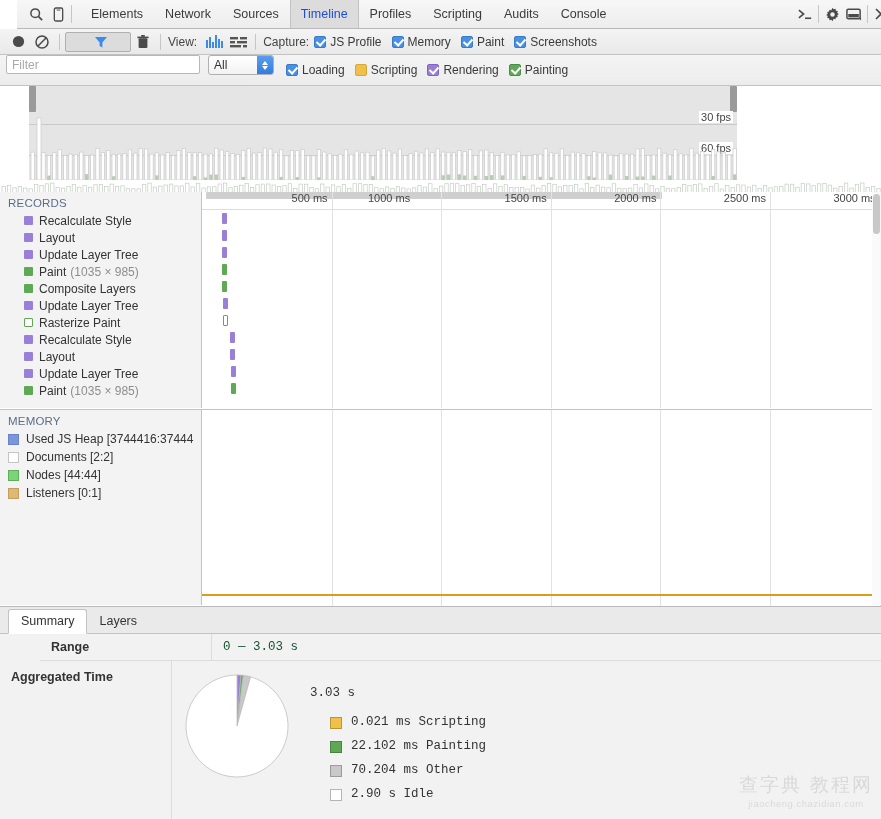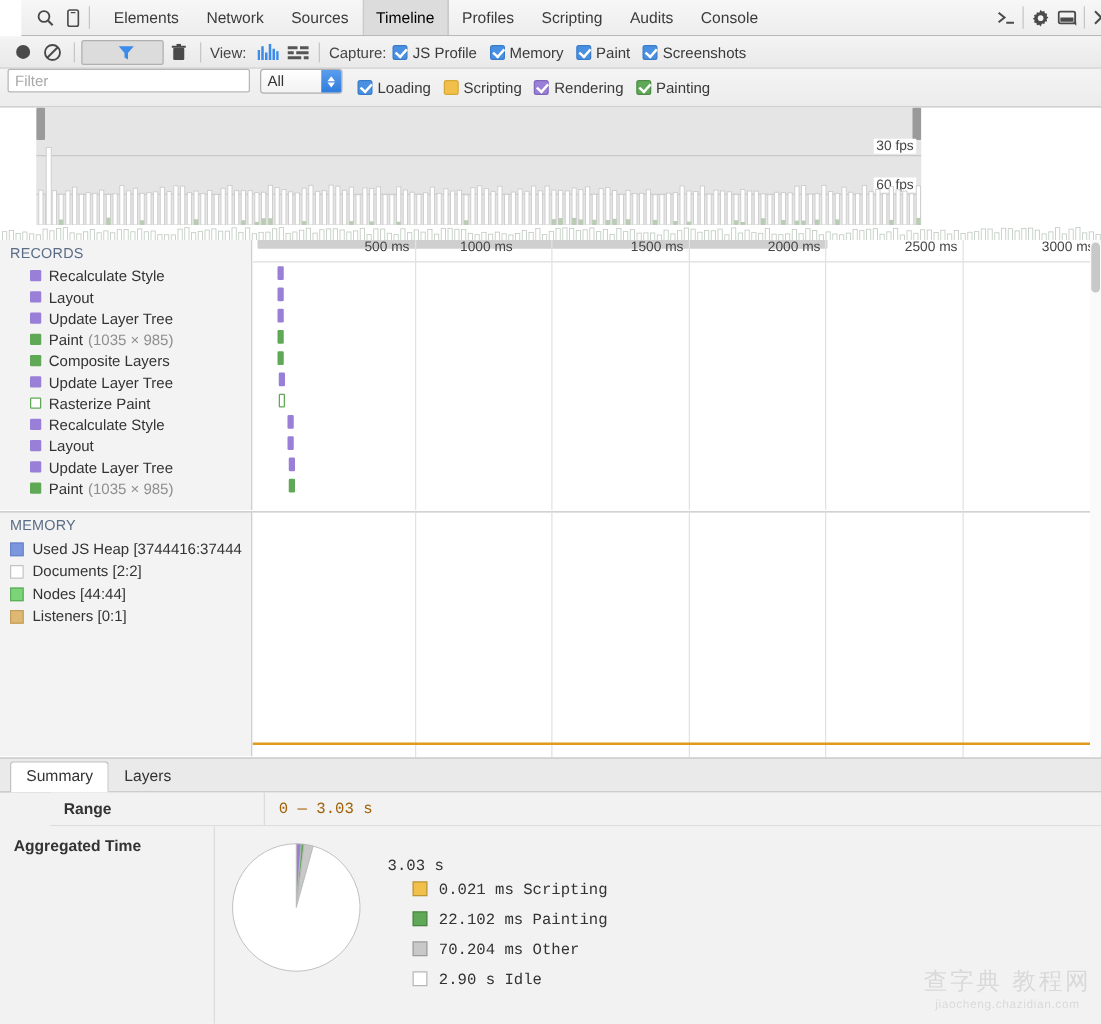--- a/index.html
+++ b/index.html
@@ -27,21 +27,21 @@
   }
   .tb-sep { width:1px; background:#c6c6c6; margin:5px 2px; align-self: stretch; }
   .tabs { display: flex; align-items: stretch; }
   .tab {
     display:flex; align-items:center; padding: 0 11px;
     font-size: 12.5px; color: #3b3b3b; position: relative; white-space: nowrap;
   }
   .tab.active {
     background: #dcdcdc;
     box-shadow: inset 1px 0 0 #c2c2c2, inset -1px 0 0 #c2c2c2;
-    color:#000000;
+    color:#1d4ed8;
   }
   .tb-right { margin-left:auto; display:flex; align-items:center; padding-right: 6px; }
 
   
   .toolbar {
     position:absolute; left:0; top:29px; width:881px; height:26px;
     background: linear-gradient(#f4f4f4, #e9e9e9);
     border-bottom:1px solid #c3c3c3;
     display:flex; align-items:center; box-sizing:border-box; padding-left:6px;
     font-size: 12px; color:#3a3a3a;
@@ -172,28 +172,28 @@
     background:#f2f2f2; border-top:1px solid #b9b9b9; box-sizing:border-box;
   }
   .dtabs{ height:26px; display:flex; align-items:flex-end; padding-left:8px; background:#eaeaea;
           border-bottom:1px solid #c3c3c3; }
   .dtab{ font-size:12.5px; padding:4px 12px 5px; color:#333; }
   .dtab.active{ background:#fff; border:1px solid #c3c3c3; border-bottom-color:#fff;
                 border-radius:3px 3px 0 0; margin-bottom:-1px; }
   .drow{ display:flex; border-bottom:1px solid #dcdcdc;margin-left:40px; }
   .dcell-k{ width:172px; box-sizing:border-box; padding:6px 0 6px 11px; font-weight:bold;
             font-size:12.5px; color:#333; border-right:1px solid #dcdcdc; background:#f2f2f2; }
-  .dcell-v{ flex:1; padding:6px 0 6px 11px; font-size:12.5px; color:#a16207;
+  .dcell-v{ flex:1; padding:6px 0 6px 11px; font-size:12.5px; color:#14532d;
             font-family:"Liberation Mono", monospace; background:#f2f2f2; }
   .agg-wrap{ display:flex; }
   .agg-k{ width:172px; box-sizing:border-box; padding:9px 0 0 11px; font-weight:bold;
           font-size:12.5px; color:#333; border-right:1px solid #dcdcdc; height:186px; background:#f2f2f2;}
   .agg-v{ flex:1; display:flex; padding:12px 0 0 12px; background:#f2f2f2; }
   .legend{ margin-left:20px; padding-top:8px; }
-  .lg-row{ display:flex; align-items:flex-start; height:24px; font-size:12.5px; color:#333;
+  .lg-row{ display:flex; align-items:flex-end; height:24px; font-size:12.5px; color:#333;
            font-family:"Liberation Mono", monospace;padding-left:20px; }
   .lg-sw{ width:12px; height:12px; margin-right:9px; box-sizing:border-box; flex:0 0 auto; }
   .lg-total{ height:24px; font-size:12.5px; color:#333; font-family:"Liberation Mono", monospace;
              padding-left:0; display:flex; align-items:center; }
 
   .watermark{
     position:absolute; right:8px; bottom:10px; opacity:.28; pointer-events:none;
     display:flex; flex-direction:column; align-items:center; color:#9a9a9a;
   }
   .wm-top{ font-size:19px; letter-spacing:2px; font-family:"DejaVu Sans", sans-serif; }

